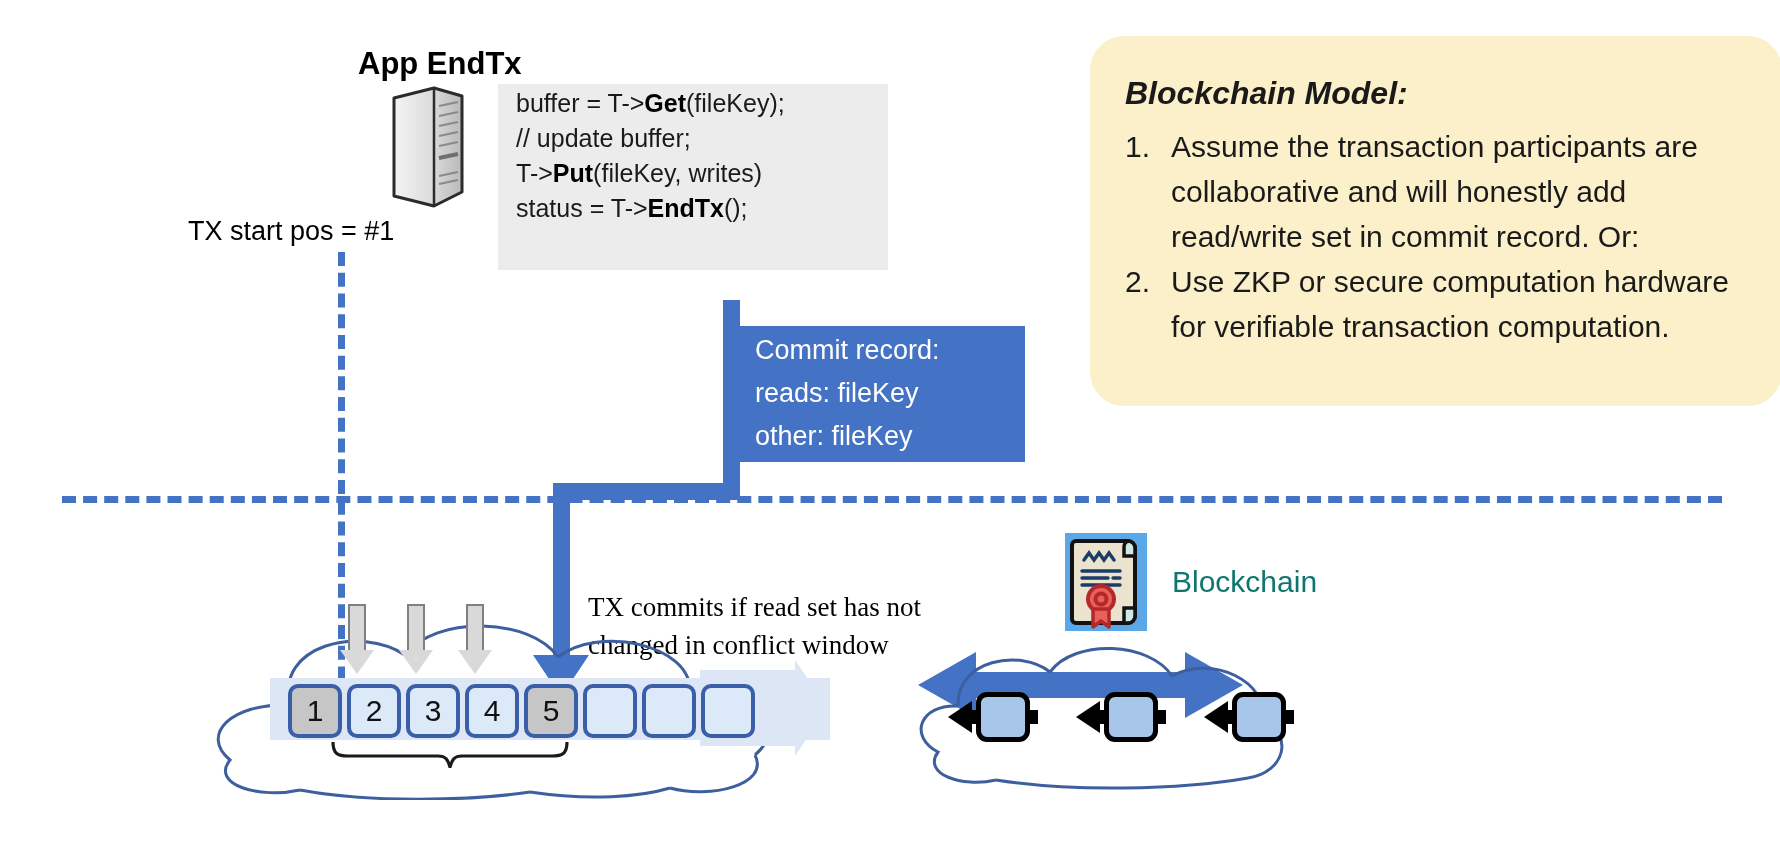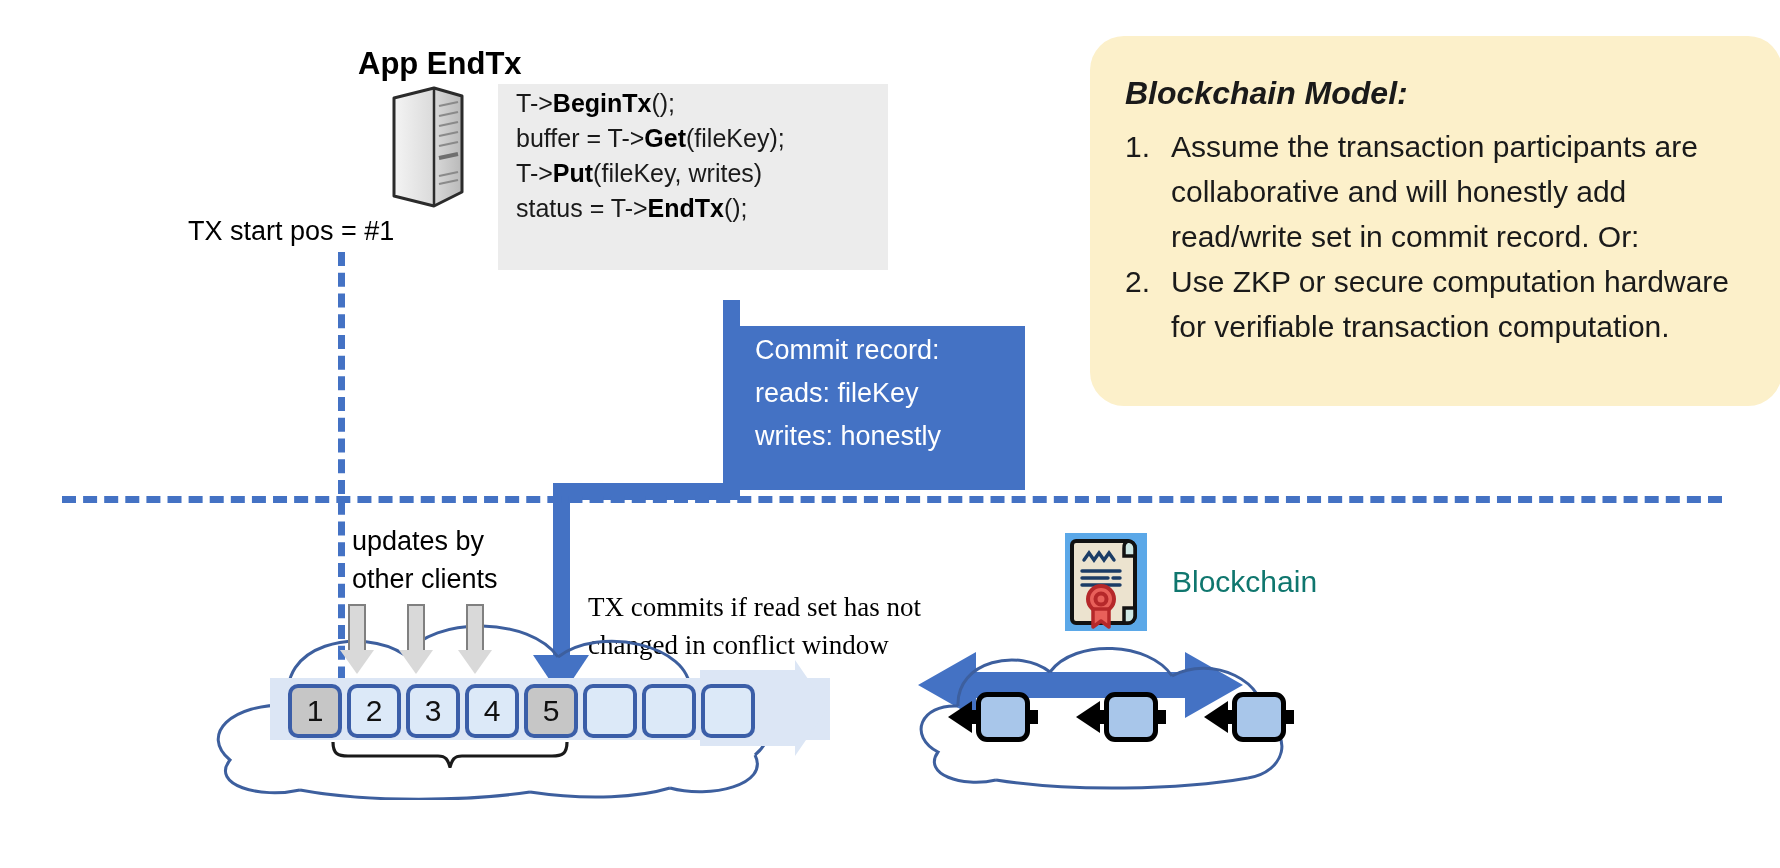--- a/index.html
+++ b/index.html
@@ -39,21 +39,21 @@
   }
 
   
   #divider{
     left:62px;top:496px;width:1660px;height:0;
     border-top:7px dashed #4472c4;
   }
 
   
   #commit-record{
-    left:735px;top:326px;width:290px;height:164px;background:#4472c4;
+    left:735px;top:326px;width:290px;height:136px;background:#4472c4;
   }
   #commit-record .line{
     position:absolute;left:20px;font-size:27px;color:#fff;white-space:nowrap;
   }
   #commit-record .l0{top:9px;}
   #commit-record .l1{top:52px;}
   #commit-record .l2{top:95px;}
 
   
   .conn{background:#4472c4;position:absolute;}
@@ -168,46 +168,42 @@
       <path d="M59 52 L78 48"></path>
         <path d="M59 62 L78 58"></path>
       <path d="M59 74 L78 70" stroke="#6f6f6f" stroke-width="4"></path>
       <path d="M59 92 L78 88"></path>
         <path d="M59 100 L78 96"></path>
     </g>
   </svg>
 
   <div class="abs" id="code-panel"></div>
   <div id="code-lines">
-    <div class="ln"><span>T-&gt;</span><b>BeginTx</b><span>();</span></div>
     <div class="ln"><span>buffer = T-&gt;</span><b>Get</b><span>(fileKey);</span></div>
+    <div class="ln"><span>// update buffer;</span></div>
     <div class="ln"><span>T-&gt;</span><b>Put</b><span>(fileKey, writes)</span></div>
     <div class="ln"><span>status = T-&gt;</span><b>EndTx</b><span>();</span></div>
   </div>
 
   <div class="abs" id="tx-start-label">TX start pos = #1</div>
   <div class="abs" id="tx-start-line"></div>
 
   <div class="abs conn" id="conn-vert-top"></div>
   <div class="abs conn" id="conn-horiz"></div>
   <div class="abs conn" id="conn-vert-down"></div>
   <div class="abs" id="conn-arrowhead"></div>
 
   <div class="abs" id="commit-record">
     <span class="line l0">Commit record:</span>
     <span class="line l1">reads: fileKey</span>
-    <span class="line l2">writes: honestly</span>
+    <span class="line l2">other: fileKey</span>
   </div>
 
   <div class="abs" id="divider"></div>
 
-  <div class="abs" id="updates-label">
-    <div>updates by</div>
-    <div>other clients</div>
-  </div>
 
   <div class="abs" id="tx-commits-label">
     <div>TX commits if read set has not</div>
     <div>changed in conflict window</div>
   </div>
 
   <svg class="abs" id="log-cloud" viewBox="0 0 650 215" fill="none">
     <g stroke="#3d5f9e" stroke-width="3" fill="none">
       <path d="M120 120 C 60 118 30 150 60 175 C 40 200 90 214 130 205"></path>
       <path d="M120 120 C 105 60 190 40 235 70"></path>

